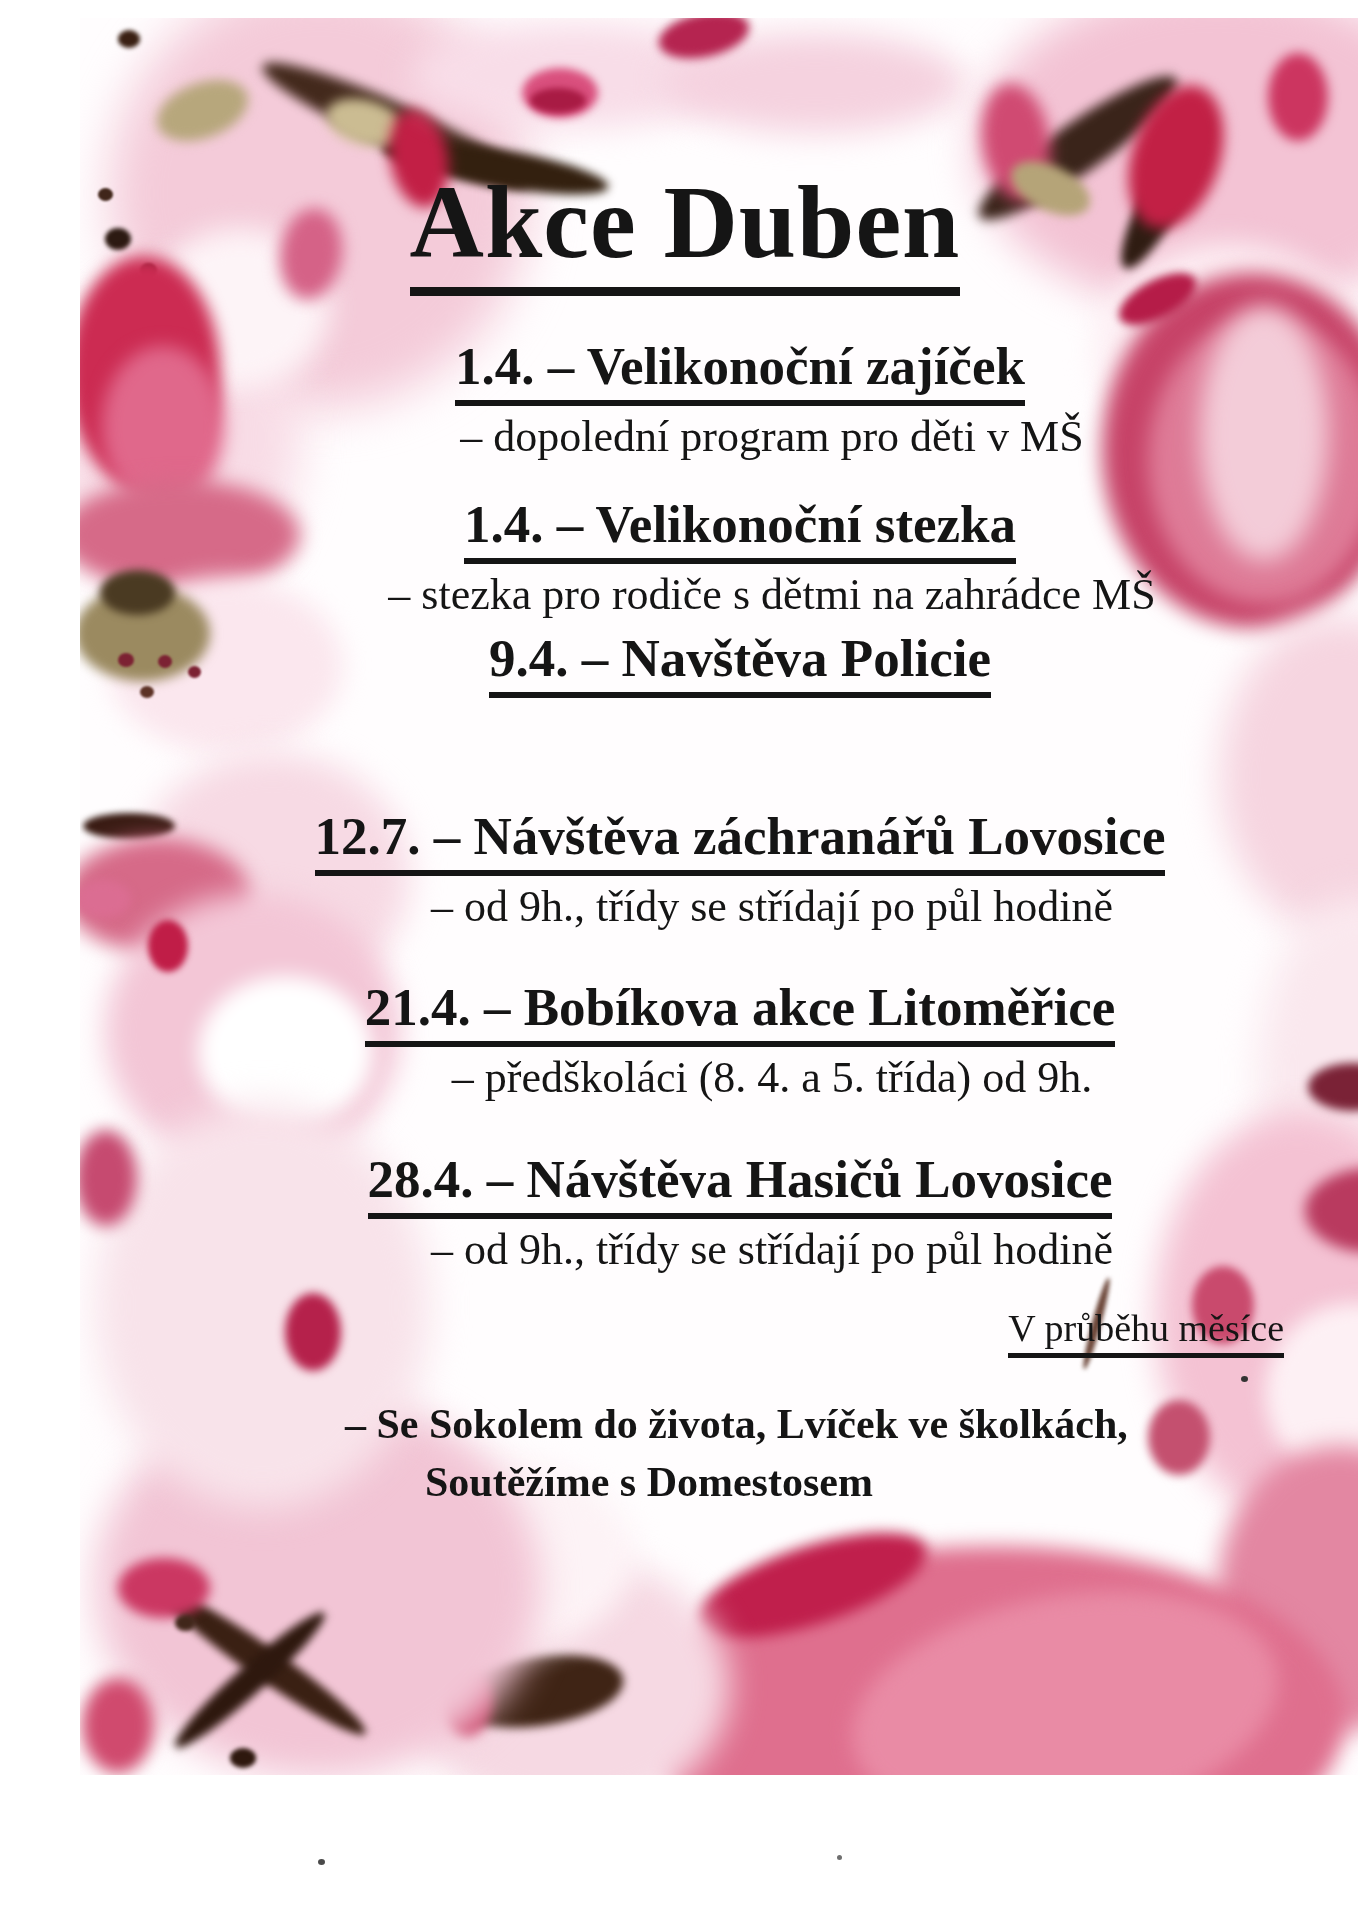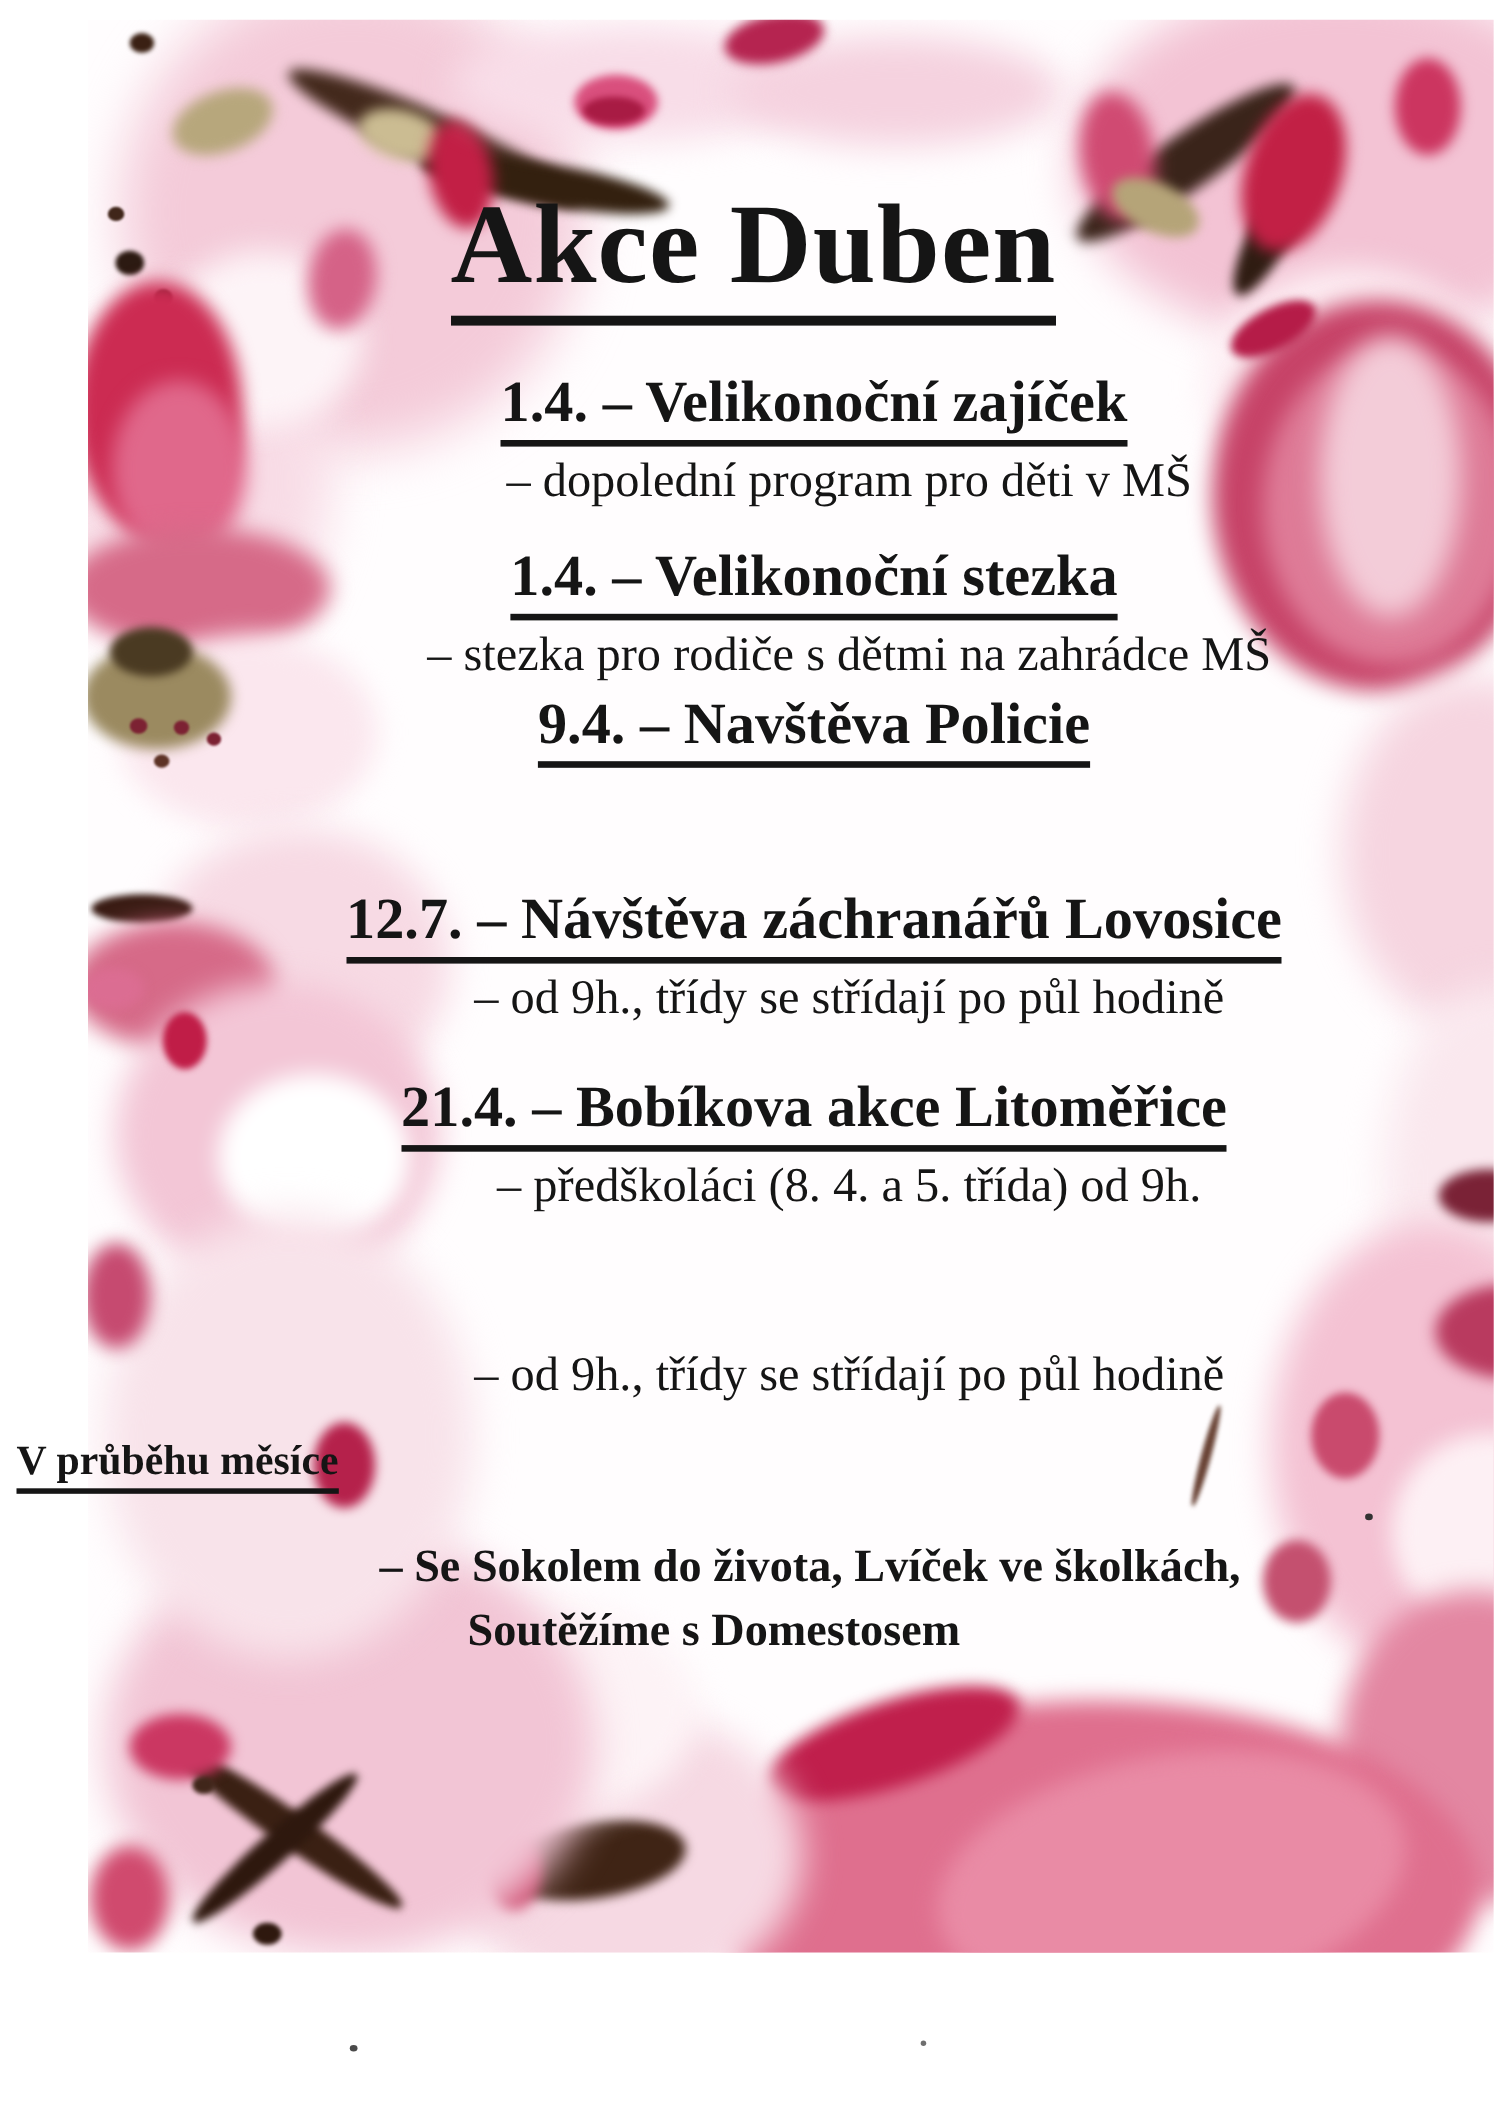--- a/index.html
+++ b/index.html
@@ -24,22 +24,22 @@
   .ctr{
     position:absolute;left:0;width:1358px;box-sizing:border-box;
     padding-left:122px;text-align:center;white-space:nowrap;
   }
   .title{font-size:103px;font-weight:bold;letter-spacing:1px;}
   .title span{border-bottom:9px solid var(--c-text);padding-bottom:8px;}
   .ev-h{font-size:53px;font-weight:bold;}
   .ev-h span{border-bottom:6px solid var(--c-text);padding-bottom:5px;}
   .ev-d{font-size:44px;margin-left:32px;}
   .mon-h{
-    position:absolute;left:15px;width:1280px;box-sizing:border-box;
-    text-align:left;font-size:38px;font-weight:bold;white-space:nowrap;
+    position:absolute;left:4px;width:1280px;box-sizing:border-box;
+    text-align:right;font-size:38px;font-weight:normal;white-space:nowrap;
   }
   .mon-h span{border-bottom:5px solid var(--c-text);padding-bottom:4px;}
   .bul{
     position:absolute;left:345px;font-size:42px;font-weight:bold;white-space:nowrap;
   }
   .dot{position:absolute;border-radius:50%;}
 </style>
 </head>
 <body style="--c-text: #151515; --c-page: #ffffff;">
 
@@ -147,20 +147,23 @@
   <div class="ctr ev-h" style="top:806px;">
     <span>12.7. – Návštěva záchranářů Lovosice</span>
   </div>
   <div class="ctr ev-d" style="top:881px;">– od 9h., třídy se střídají po půl hodině</div>
 
   <div class="ctr ev-h" style="top:977px;">
     <span>21.4. – Bobíkova akce Litoměřice</span>
   </div>
   <div class="ctr ev-d" style="top:1052px;">– předškoláci (8. 4. a 5. třída) od 9h.</div>
 
+  <div class="ctr ev-h" style="top:1149px;">
+    <span>28.4. – Návštěva Hasičů Lovosice</span>
+  </div>
   <div class="ctr ev-d" style="top:1224px;">– od 9h., třídy se střídají po půl hodině</div>
 
   <div class="mon-h" style="top:1306px;">
     <span>V průběhu měsíce</span>
   </div>
   <div class="bul" style="top:1458px;padding-left:80px;">Soutěžíme s Domestosem</div>
   <div class="bul" style="top:1400px;">– Se Sokolem do života, Lvíček ve školkách,</div>
 
 </div>
 

